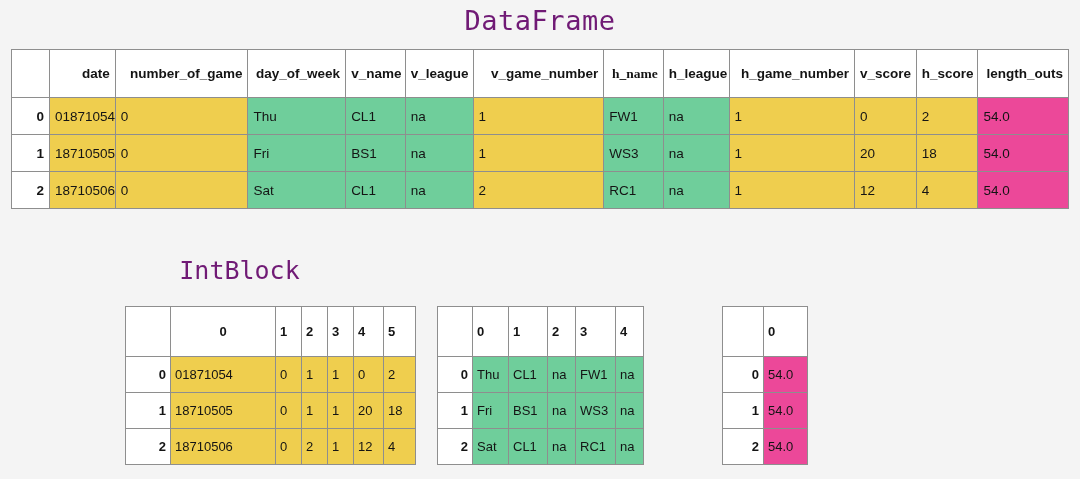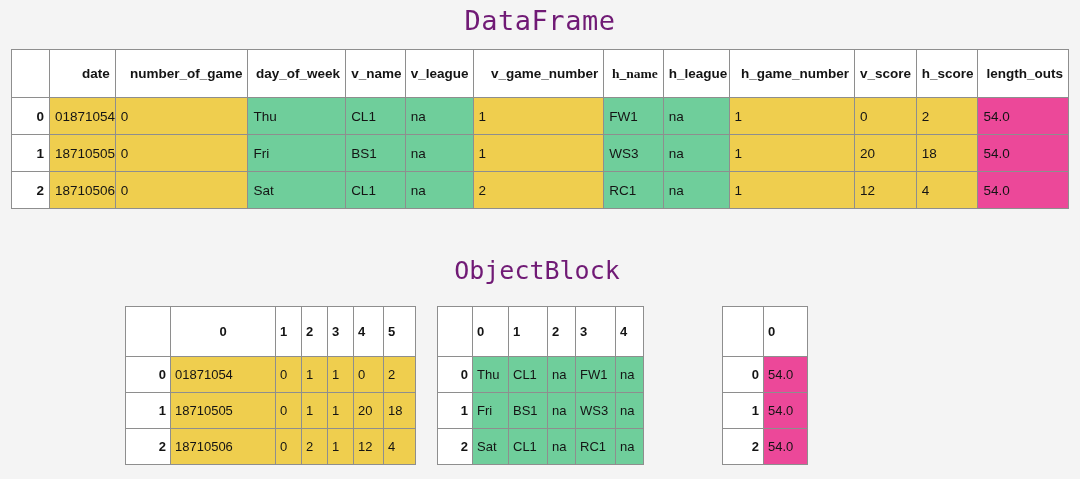--- a/index.html
+++ b/index.html
@@ -152,20 +152,21 @@
           <td class="c-green">RC1</td>
           <td class="c-green">na</td>
           <td class="c-yellow">1</td>
           <td class="c-yellow">12</td>
           <td class="c-yellow">4</td>
           <td class="c-orange">54.0</td>
         </tr>
       </tbody>
   </table>
 
+  <div class="title" id="int-title">IntBlock</div>
 
   <table class="df block" id="int-table">
     <thead>
       <tr>
           <th class="c-white" style="width: 45px;"></th>
           <th class="blk-h" style="width: 105px;">0</th>
           <th class="blk-h narrow" style="width: 26px;">1</th>
           <th class="blk-h narrow" style="width: 26px;">2</th>
           <th class="blk-h narrow" style="width: 26px;">3</th>
           <th class="blk-h narrow" style="width: 30px;">4</th>
@@ -196,21 +197,20 @@
           <td class="c-yellow">18710506</td>
           <td class="c-yellow">0</td>
           <td class="c-yellow">2</td>
           <td class="c-yellow">1</td>
           <td class="c-yellow">12</td>
           <td class="c-yellow">4</td>
         </tr>
       </tbody>
   </table>
 
-  <div class="title" id="object-title">ObjectBlock</div>
 
   <table class="df block" id="object-table">
     <thead>
       <tr>
           <th class="c-white" style="width: 35px;"></th>
           <th class="blk-h narrow" style="width: 36px;">0</th>
           <th class="blk-h narrow" style="width: 39px;">1</th>
           <th class="blk-h narrow" style="width: 28px;">2</th>
           <th class="blk-h" style="width: 40px;">3</th>
           <th class="blk-h narrow" style="width: 28px;">4</th>

